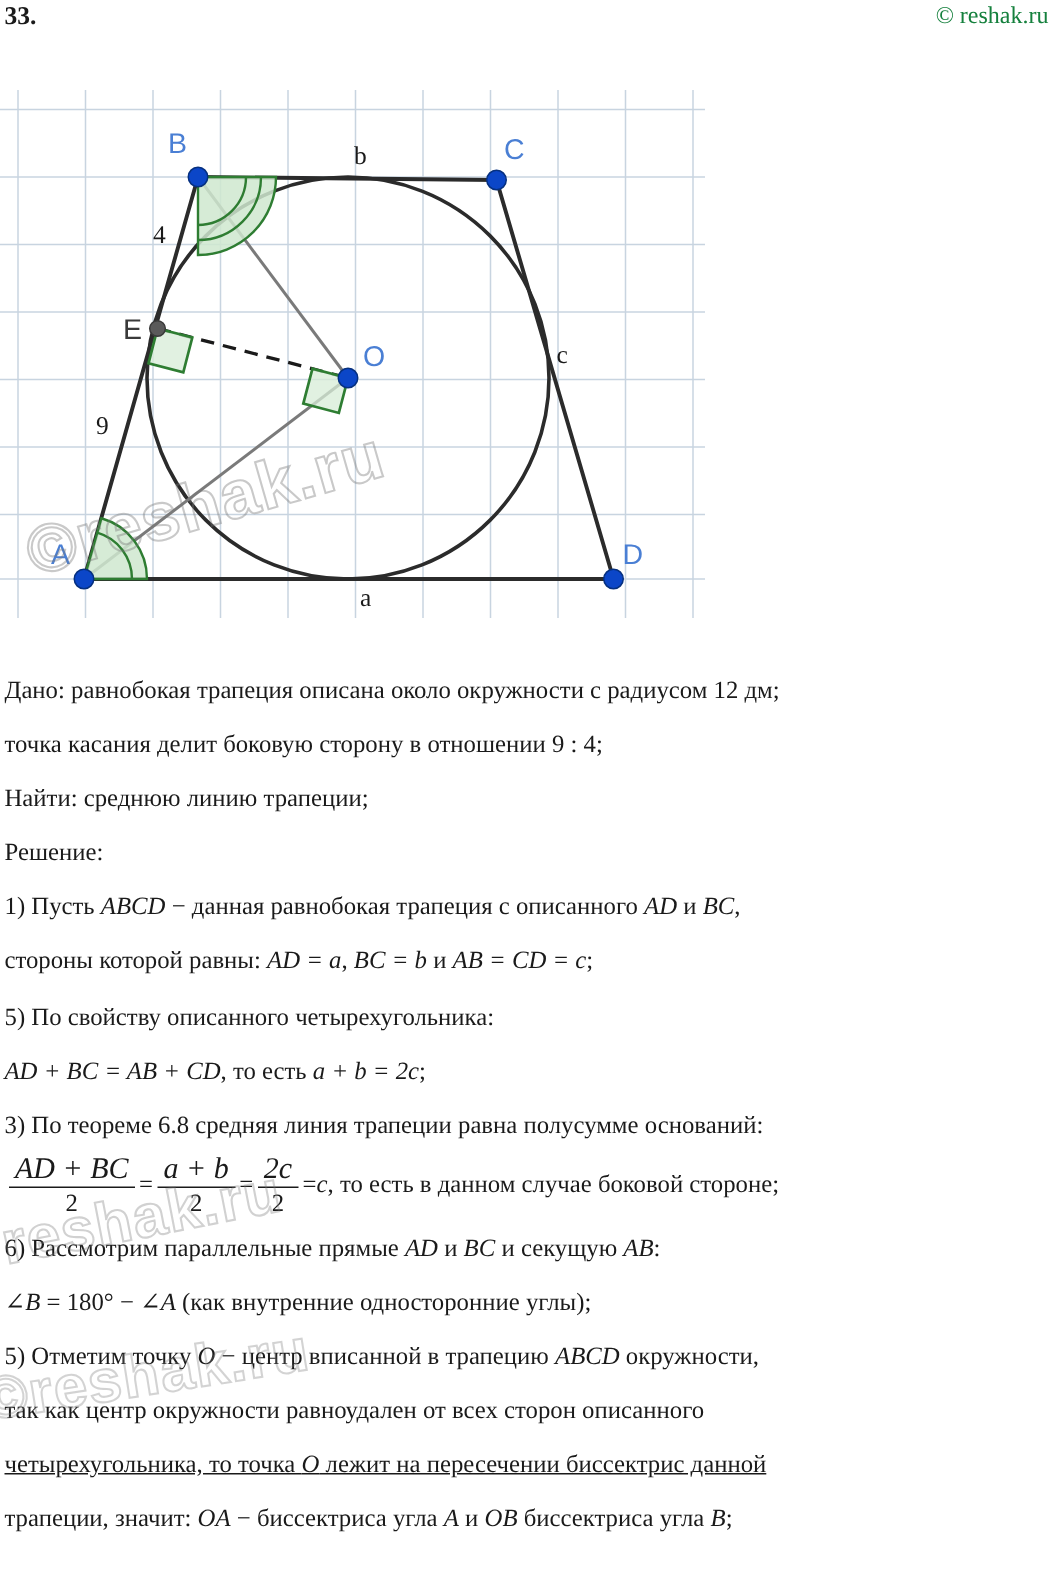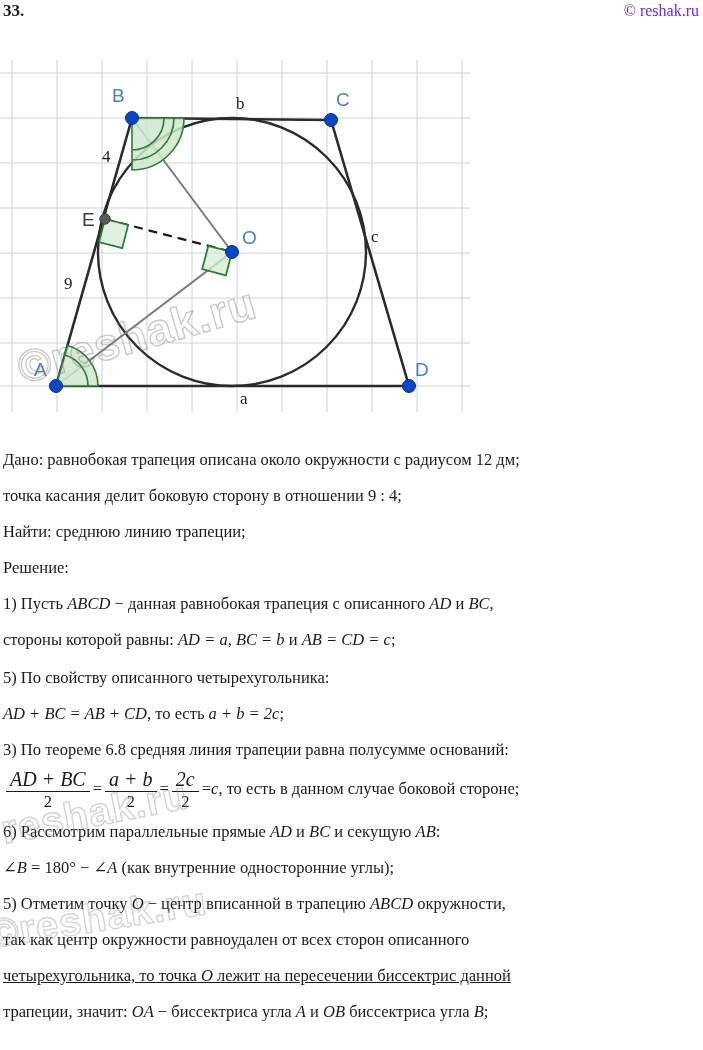--- a/index.html
+++ b/index.html
@@ -32,21 +32,21 @@
     position: absolute;
     left: 3px; top: 1px;
     font-size: 17px;
     font-weight: bold;
     letter-spacing: 0px;
   }
   .watermark-top {
     position: absolute;
     right: 4px; top: 2px;
     font-size: 16px;
-    color: #6d28d9;
+    color: #15803d;
     white-space: nowrap;
   }
 
   .intro {
     position: absolute;
     left: 3px; top: 31px;
     font-size: 16px;
     white-space: nowrap;
   }
 

